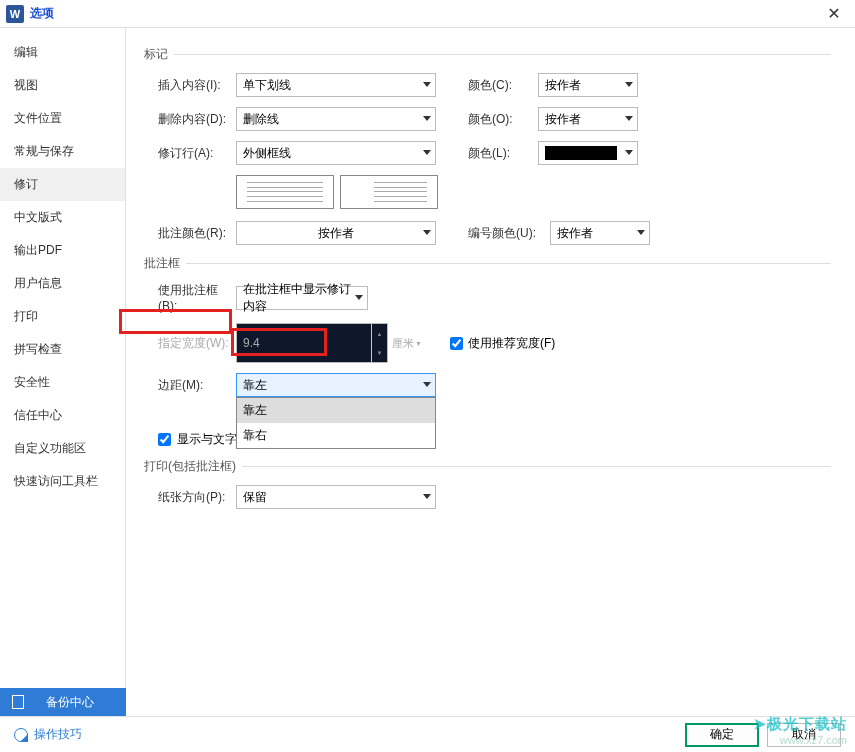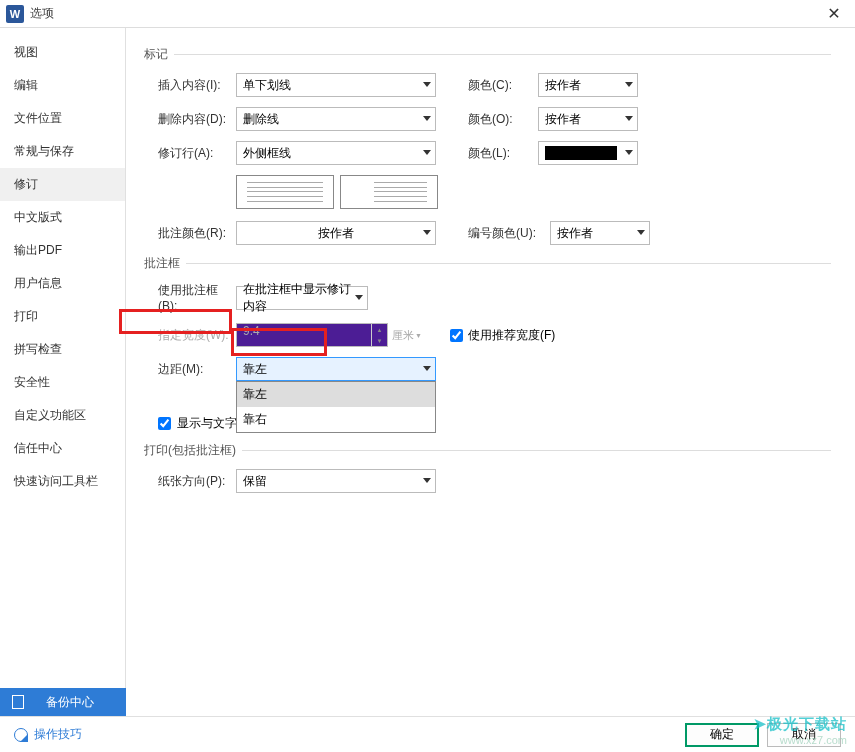--- a/index.html
+++ b/index.html
@@ -1,19 +1,19 @@
 <!DOCTYPE html>
 <html><head>
 <meta charset="utf-8">
 <style>
 * { box-sizing: border-box; margin: 0; padding: 0; font-family: "Microsoft YaHei", sans-serif; font-size: 12px; }
 body { background: #fff; width: 855px; height: 752px; position: relative; overflow: hidden; }
 .titlebar { height: 28px; background: #fff; border-bottom: 1px solid #ddd; display: flex; align-items: center; padding: 0 6px; }
 .titlebar .app-icon { width: 18px; height: 18px; background: #2b579a; color: #fff; display: flex; align-items: center; justify-content: center; border-radius: 2px; font-weight: bold; font-size: 11px; margin-right: 6px; }
-.titlebar .title { flex: 1; color: #404040; }
+.titlebar .title { flex: 1; color: #1d4ed8; font-weight: bold; }
 .titlebar .close { width: 30px; text-align: center; font-size: 16px; color: #333; cursor: pointer; }
 .main { display: flex; height: 664px; }
 .sidebar { width: 126px; border-right: 1px solid #e0e0e0; padding-top: 8px; background: #fff; position: relative; }
 .sidebar .item { padding: 8px 14px; color: #333; cursor: pointer; }
 .sidebar .item.selected { background: #f0f0f0; color: #333; }
 .content { flex: 1; padding: 18px 24px 10px 18px; overflow: auto; }
 .section-row { display: flex; align-items: center; margin-bottom: 10px; justify-content: space-between; }
 .section-title { color: #555; margin-right: 6px; }
 .section-line { flex: 1; height: 1px; background: #ddd; }
 .form-row { display: flex; align-items: center; margin-bottom: 10px; padding-left: 14px; }
@@ -25,21 +25,21 @@
 .colorcombo .arrow { position: absolute; right: 4px; top: 8px; width: 0; height: 0; border-left: 4px solid transparent; border-right: 4px solid transparent; border-top: 5px solid #333; }
 .right-label { width: 70px; margin-left: 32px; color: #333; }
 .preview-cols { display: flex; gap: 6px; margin-left: 92px; margin-bottom: 12px; }
 .preview-box { width: 98px; height: 34px; border: 1px solid #888; background: #fff; padding: 4px 10px; display: flex; flex-direction: column; justify-content: space-around; }
 .preview-box .pline { height: 1px; background: #aaa; }
 .preview-box.right { align-items: flex-end; }
 .preview-box.right .pline { width: 70%; }
 .preview-box .pline.full { width: 100%; }
 .checkbox-row { display: flex; align-items: center; gap: 6px; padding-left: 14px; margin-bottom: 10px; }
 .checkbox-row input { width: 13px; height: 13px; }
-.spinner { width: 152px; height: 24px; border: 1px solid #bbb; display: flex; align-items: flex-start; padding: 0 6px; position: relative; background: #4c1d95; color: #aaa; }
+.spinner { width: 152px; height: 40px; border: 1px solid #bbb; display: flex; align-items: center; padding: 0 6px; position: relative; background: #0f172a; color: #aaa; }
 .spinner .spins { position: absolute; right: 0; top: 0; bottom: 0; width: 16px; border-left: 1px solid #ccc; display: flex; flex-direction: column; }
 .spinner .spins div { flex: 1; display: flex; align-items: center; justify-content: center; font-size: 6px; color: #888; }
 .unit { margin-left: 4px; color: #aaa; font-size: 11px; }
 .unit-arrow { font-size: 7px; color: #aaa; margin-left: 1px; }
 .highlight-combo { width: 200px; height: 24px; border: 1px solid #3399ff; background: #e6f2ff; display: flex; align-items: center; padding: 0 6px; position: relative; cursor: pointer; }
 .highlight-combo .arrow { position: absolute; right: 4px; top: 8px; width: 0; height: 0; border-left: 4px solid transparent; border-right: 4px solid transparent; border-top: 5px solid #333; }
 .redbox1 { position: absolute; border: 3px solid #e52020; pointer-events: none; }
 .dropdown-open { position: absolute; width: 200px; border: 1px solid #888; background: #fff; z-index: 10; }
 .dropdown-open .opt { padding: 4px 6px; cursor: pointer; }
 .dropdown-open .opt.active { background: #ddd; }
@@ -60,33 +60,33 @@
 <body>
 
 <div class="titlebar">
   <div class="app-icon">W</div>
   <div class="title">选项</div>
   <div class="close">✕</div>
 </div>
 
 <div class="main">
   <div class="sidebar">
+    <div class="item">编辑</div>
     <div class="item">视图</div>
-    <div class="item">编辑</div>
     <div class="item">文件位置</div>
     <div class="item">常规与保存</div>
     <div class="item selected">修订</div>
     <div class="item">中文版式</div>
     <div class="item">输出PDF</div>
     <div class="item">用户信息</div>
     <div class="item">打印</div>
     <div class="item">拼写检查</div>
     <div class="item">安全性</div>
+    <div class="item">信任中心</div>
     <div class="item">自定义功能区</div>
-    <div class="item">信任中心</div>
     <div class="item">快速访问工具栏</div>
   </div>
 
   <div class="content">
     <div class="section-row">
       <span class="section-title">标记</span>
       <div class="section-line"></div>
     </div>
 
     <div class="form-row">

